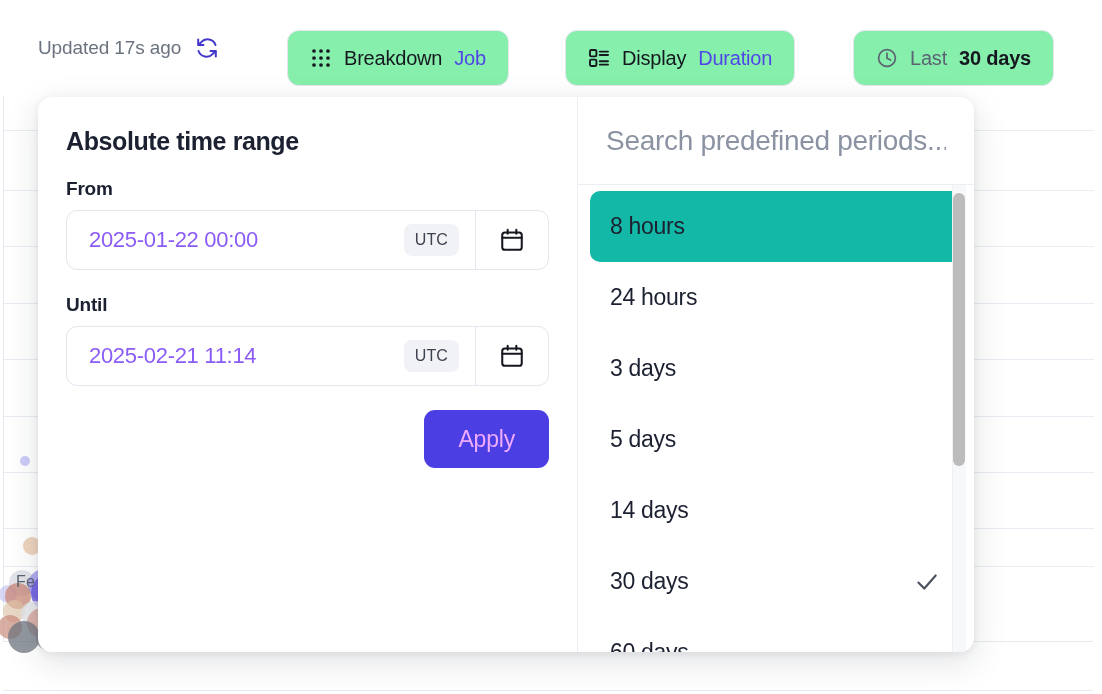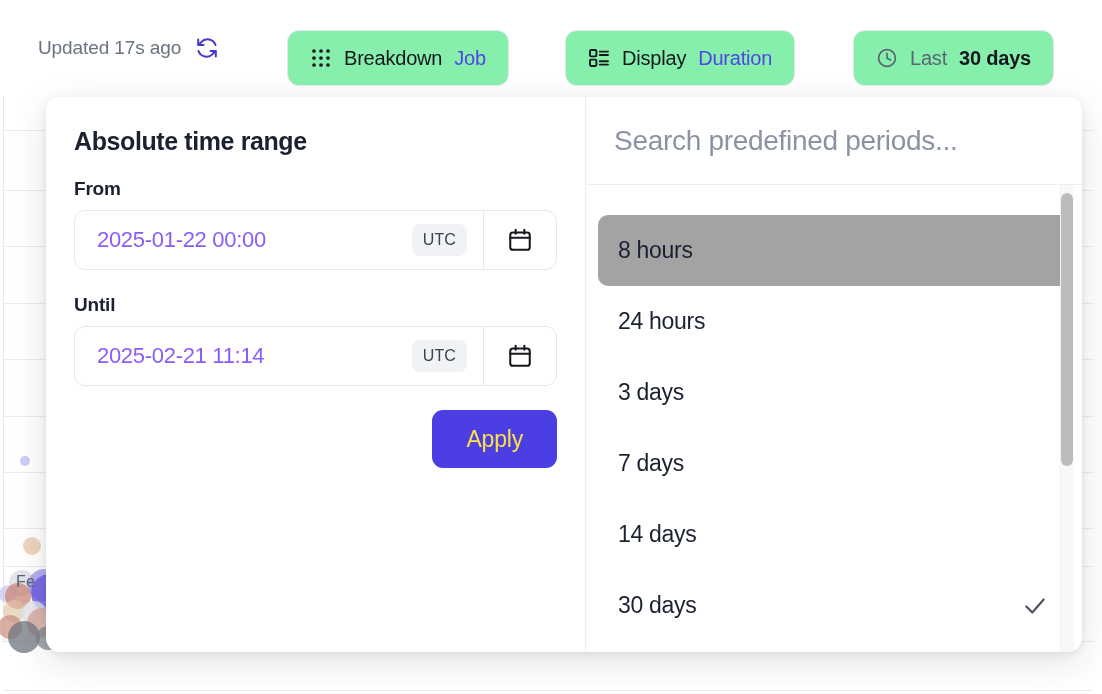--- a/index.html
+++ b/index.html
@@ -119,22 +119,22 @@
   }
   #btn-breakdown { position: absolute; left: 287px; top: 30px; }
   #btn-display   { position: absolute; left: 565px; top: 30px; }
   #btn-range     { position: absolute; left: 853px; top: 30px; }
 
   .icon { display: inline-flex; align-items: center; justify-content: center; }
 
   
   #popover {
     position: absolute;
-    left: 46px; top: 97px;
-    width: 1036px; height: 555px;
+    left: 38px; top: 97px;
+    width: 936px; height: 555px;
     background: #ffffff;
     border-radius: 14px;
     box-shadow: 0 10px 34px rgba(23,28,45,.13), 0 2px 8px rgba(23,28,45,.07);
     display: flex;
     overflow: hidden;
     z-index: 10;
   }
 
   
   #abs-pane {
@@ -192,21 +192,21 @@
     justify-content: center;
     cursor: pointer;
   }
   #apply-row {
     display: flex;
     justify-content: flex-end;
     margin-top: 6px;
   }
   #apply-btn {
     background: #4b3fe4;
-    color: #fde047;
+    color: #f0abfc;
     border: none;
     border-radius: 11px;
     height: 58px;
     padding: 0 34px;
     font-size: 23px;
     font-family: "Liberation Sans", sans-serif;
     letter-spacing: -0.2px;
     cursor: pointer;
   }
 
@@ -248,21 +248,21 @@
   #options-list { padding: 0 12px 0 12px; }
   .option-row {
     height: 71px;
     display: flex;
     align-items: center;
     justify-content: space-between;
     padding: 0 22px 0 20px;
     border-radius: 10px;
     cursor: pointer;
   }
-  .option-row.highlighted { background: #a3a3a3; margin-top: 24px; }
+  .option-row.highlighted { background: #14b8a6; }
   .option-label {
     font-size: 23px;
     color: #1b2130;
     letter-spacing: -0.3px;
   }
   .check-icon { display: none; }
   .option-row.selected .check-icon { display: inline-flex; }
 
   
   #scroll-track {
@@ -426,21 +426,21 @@
             <div class="option-row highlighted">
               <span class="option-label">8 hours</span>
             </div>
             <div class="option-row">
               <span class="option-label">24 hours</span>
             </div>
             <div class="option-row">
               <span class="option-label">3 days</span>
             </div>
             <div class="option-row">
-              <span class="option-label">7 days</span>
+              <span class="option-label">5 days</span>
             </div>
             <div class="option-row">
               <span class="option-label">14 days</span>
             </div>
             <div class="option-row selected">
               <span class="option-label">30 days</span>
               <span class="check-icon">
                 <svg width="26" height="26" viewBox="0 0 24 24" fill="none" stroke="#4b5260" stroke-width="2" stroke-linecap="round" stroke-linejoin="round">
                   <polyline points="4,12.5 9.5,18 20,6"></polyline>
                 </svg>

